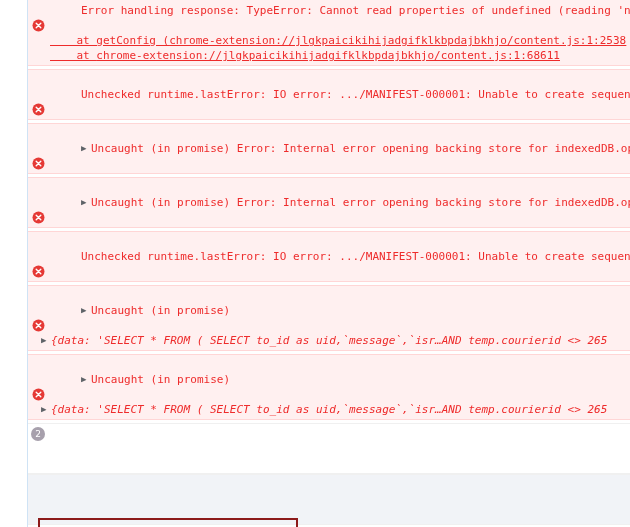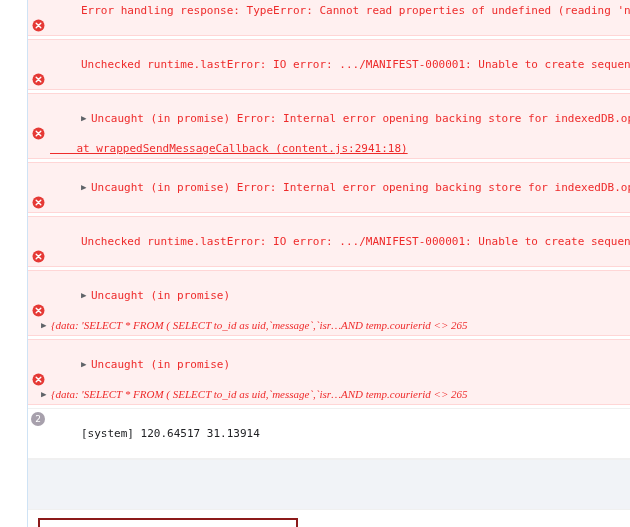--- a/index.html
+++ b/index.html
@@ -142,41 +142,43 @@
     background: #f1f3f7;
   }
   #selection-box {
     position: absolute;
     border: 2px solid #8c1a1a;
     box-sizing: border-box;
     pointer-events: none;
     z-index: 5;
   }
 
-  .italic { font-style: italic; font-family: Liberation Serif, serif; }
+  .italic { font-style: italic; }
 </style>
 </head>
 <body>
 
 <div id="console">
 
   <div id="gutter-bg"></div>
   <div id="gutter-rule"></div>
 
   <div id="messages">
 
     <div class="msg error" style="margin-top:-15px;">
       <div class="line first row-head">
         <span class="icon">
           <svg width="13" height="13" viewBox="0 0 13 13">
               <circle cx="6.5" cy="6.5" r="6" fill="#e53935"></circle>
               <path d="M4.2 4.2 L8.8 8.8 M8.8 4.2 L4.2 8.8" stroke="#fff" stroke-width="1.4" stroke-linecap="round"></path>
             </svg>
         </span><span>Error handling response: TypeError: Cannot read properties of undefined (reading 'normal</span>
       </div>
+      <div class="line"><span class="link">    at getConfig (<u>chrome-extension://jlgkpaicikihijadgifklkbpdajbkhjo/content.js:1:2538</u></span></div>
+      <div class="line"><span class="link">    at <u>chrome-extension://jlgkpaicikihijadgifklkbpdajbkhjo/content.js:1:68611</u></span></div>
     </div>
 
     <div class="gap"></div>
 
     <div class="msg error">
       <div class="line first row-head">
         <span class="icon">
           <svg width="13" height="13" viewBox="0 0 13 13">
               <circle cx="6.5" cy="6.5" r="6" fill="#e53935"></circle>
               <path d="M4.2 4.2 L8.8 8.8 M8.8 4.2 L4.2 8.8" stroke="#fff" stroke-width="1.4" stroke-linecap="round"></path>
@@ -189,21 +191,20 @@
 
     <div class="msg error">
       <div class="line first row-head">
         <span class="icon">
           <svg width="13" height="13" viewBox="0 0 13 13">
               <circle cx="6.5" cy="6.5" r="6" fill="#e53935"></circle>
               <path d="M4.2 4.2 L8.8 8.8 M8.8 4.2 L4.2 8.8" stroke="#fff" stroke-width="1.4" stroke-linecap="round"></path>
             </svg>
         </span><span class="disclosure">▶</span><span>Uncaught (in promise) Error: Internal error opening backing store for indexedDB.open.</span>
       </div>
-      <div class="line"><span class="link">    at wrappedSendMessageCallback (<u>content.js:2941:18</u>)</span></div>
     </div>
 
     <div class="gap"></div>
 
     <div class="msg error">
       <div class="line first row-head">
         <span class="icon">
           <svg width="13" height="13" viewBox="0 0 13 13">
               <circle cx="6.5" cy="6.5" r="6" fill="#e53935"></circle>
               <path d="M4.2 4.2 L8.8 8.8 M8.8 4.2 L4.2 8.8" stroke="#fff" stroke-width="1.4" stroke-linecap="round"></path>
@@ -250,21 +251,21 @@
             </svg>
         </span><span class="disclosure">▶</span><span>Uncaught (in promise)</span>
       </div>
       <div class="line" style="padding-left:13px;"><span class="disclosure">▶</span><span class="italic">{data: 'SELECT * FROM ( SELECT to_id as uid,`message`,`isr…AND temp.courierid &lt;&gt; 265</span></div>
     </div>
 
     <div class="gap"></div>
 
     <div class="msg info">
       <div class="line first row-head">
-        <span class="count-badge">2</span><span>[system] 120.64517 31.13914</span>
+        <span class="count-badge">2</span>
       </div>
     </div>
 
     <div class="msg info selected-row" id="row-selected">
       <div class="line first row-head">
         
       </div>
     </div>
 
   </div>

